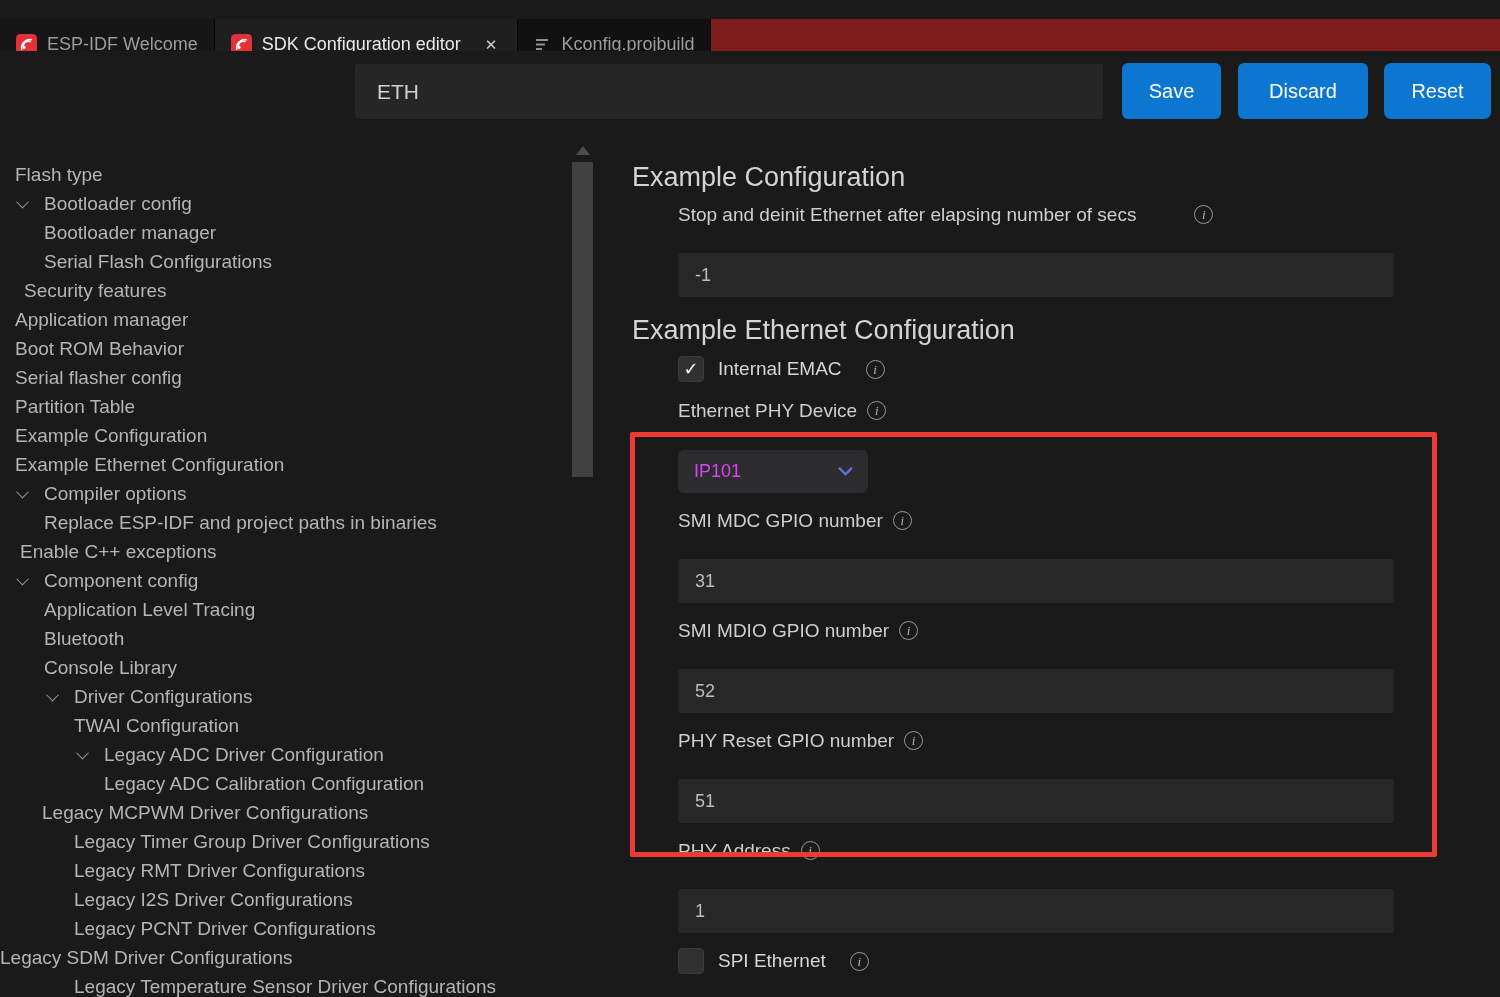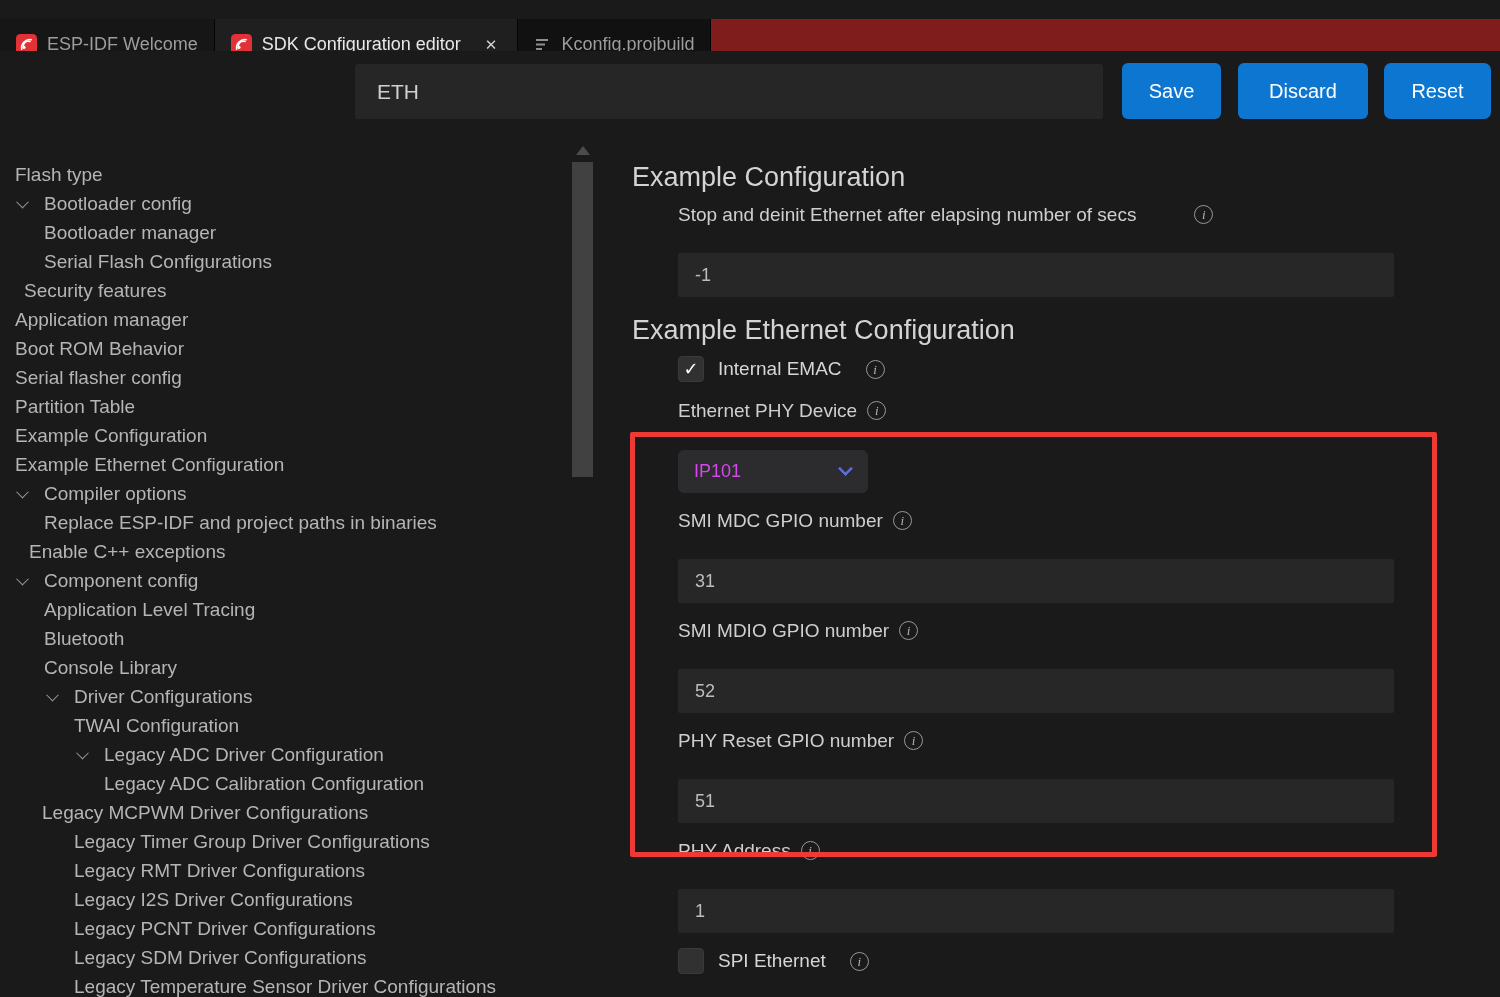--- a/index.html
+++ b/index.html
@@ -143,21 +143,21 @@
       <div class="tree-item" style="padding-left: 15px;">
         <span class="tree-label">Example Ethernet Configuration</span>
       </div>
       <div class="tree-item" style="padding-left: 15px;">
         <span class="chev"></span>
         <span class="tree-label">Compiler options</span>
       </div>
       <div class="tree-item" style="padding-left: 44px;">
         <span class="tree-label">Replace ESP-IDF and project paths in binaries</span>
       </div>
-      <div class="tree-item" style="padding-left: 29px; text-align: right;">
+      <div class="tree-item" style="padding-left: 20px; text-align: right;">
         <span class="tree-label">Enable C++ exceptions</span>
       </div>
       <div class="tree-item" style="padding-left: 15px;">
         <span class="chev"></span>
         <span class="tree-label">Component config</span>
       </div>
       <div class="tree-item" style="padding-left: 44px;">
         <span class="tree-label">Application Level Tracing</span>
       </div>
       <div class="tree-item" style="padding-left: 44px;">
@@ -188,21 +188,21 @@
       </div>
       <div class="tree-item" style="padding-left: 74px;">
         <span class="tree-label">Legacy RMT Driver Configurations</span>
       </div>
       <div class="tree-item" style="padding-left: 74px;">
         <span class="tree-label">Legacy I2S Driver Configurations</span>
       </div>
       <div class="tree-item" style="padding-left: 74px;">
         <span class="tree-label">Legacy PCNT Driver Configurations</span>
       </div>
-      <div class="tree-item" style="padding-left: 74px;">
+      <div class="tree-item" style="">
         <span class="tree-label">Legacy SDM Driver Configurations</span>
       </div>
       <div class="tree-item" style="padding-left: 74px;">
         <span class="tree-label">Legacy Temperature Sensor Driver Configurations</span>
       </div>
     </div>
 
   <div class="sb-up"></div>
   <div class="sb-thumb"></div>
 

